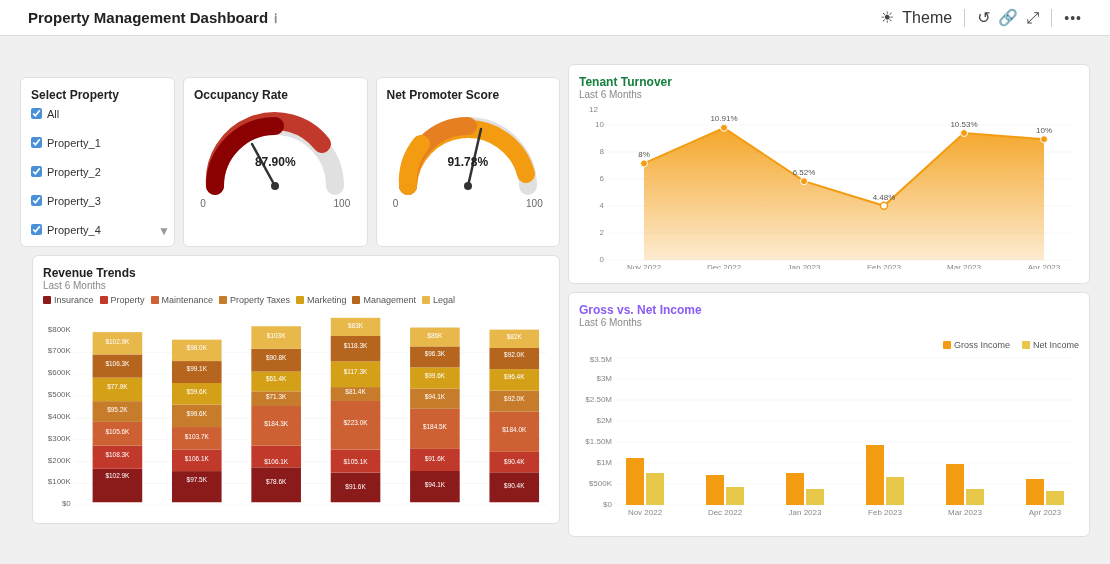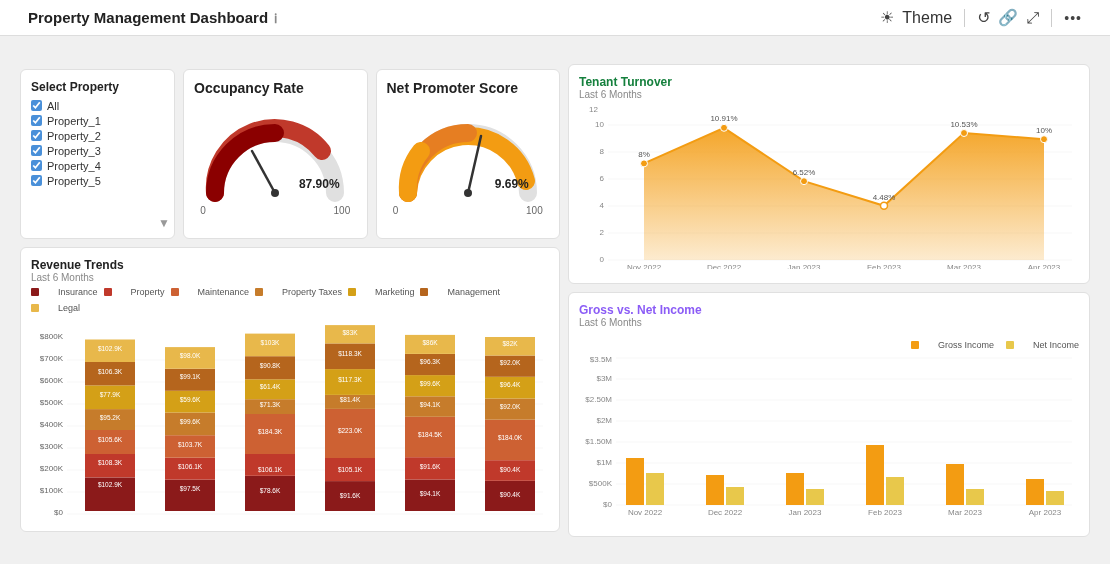--- a/index.html
+++ b/index.html
@@ -9,34 +9,34 @@
     .header-title { font-size: 15px; font-weight: 600; color: #222; display: flex; align-items: center; gap: 6px; }
     .header-right { margin-left: auto; display: flex; align-items: center; gap: 8px; font-size: 13px; color: #444; }
     .header-sep { width: 1px; height: 18px; background: #ccc; margin: 0 4px; }
     .content { display: flex; flex: 1; gap: 8px; padding: 20px; overflow: hidden; align-items: center; }
     .left-col { display: flex; flex-direction: column; gap: 8px; flex: 0 0 540px; }
     .right-col { display: flex; flex-direction: column; gap: 8px; flex: 1; }
     .card { background: white; border-radius: 6px; border: 1px solid #e0e0e0; padding: 10px; }
     .top-row { display: flex; gap: 8px; height: 170px; }
     .property-filter { flex: 0 0 155px; font-size: 11px; }
     .property-filter h3 { font-size: 12px; font-weight: 600; margin-bottom: 6px; color: #222; }
-    .property-list { display: flex; flex-direction: column; gap: 3px; overflow-y: auto; max-height: 130px; }
+    .property-list { display: flex; flex-direction: column; gap: 17px; overflow-y: auto; max-height: 130px; }
     .property-item { display: flex; align-items: center; gap: 5px; font-size: 11px; color: #333; }
     .property-item input[type=checkbox] { width: 11px; height: 11px; accent-color: #4a90d9; }
     .gauge-card { flex: 1; display: flex; flex-direction: column; align-items: center; }
-    .gauge-card h3 { font-size: 14px; font-weight: 600; color: #222; align-self: flex-start; margin-bottom: 17px; }
+    .gauge-card h3 { font-size: 12px; font-weight: 600; color: #222; align-self: flex-start; margin-bottom: 4px; }
     .gauge-wrap { position: relative; width: 150px; height: 90px; }
     svg.gauge { width: 150px; height: 90px; }
     .gauge-labels { display: flex; justify-content: space-between; width: 150px; font-size: 10px; color: #666; margin-top: 2px; }
-    .gauge-value { position: absolute; bottom: 12px; left: 50%; transform: translateX(-50%); font-size: 12px; font-weight: 700; color: #222; white-space: nowrap; margin-left: 44px; }
+    .gauge-value { position: absolute; bottom: 27px; left: 50%; transform: translateX(-50%); font-size: 12px; font-weight: 700; color: #222; white-space: nowrap; }
     .revenue-card { flex: 1; }
     .revenue-card h3 { font-size: 12px; font-weight: 600; color: #222; }
     .subtitle { font-size: 10px; color: #888; margin-bottom: 4px; }
     .legend { display: flex; flex-wrap: wrap; gap: 6px; margin-bottom: 4px; font-size: 9px; color: #555; }
-    .legend-item { display: flex; align-items: center; gap: 19px; }
+    .legend-item { display: flex; align-items: center; gap: 3px; }
     .legend-dot { width: 8px; height: 8px; border-radius: 1px; display: inline-block; }
     .tenant-card h3 { font-size: 12px; font-weight: 700; color: #15803d; }
     .gross-card h3 { font-size: 12px; font-weight: 600; color: #8b5cf6; }
     .gross-legend { display: flex; gap: 12px; font-size: 9px; color: #555; margin-bottom: 2px; justify-content: flex-end; margin-top: 12px; }
     .info-icon { font-size: 13px; color: #888; cursor: pointer; }
   </style>
 </head>
 <body>
 
 <div class="dashboard">
@@ -124,30 +124,30 @@
             <svg class="gauge" viewBox="0 0 150 90">
               <path d="M 15 80 A 60 60 0 0 1 135 80" fill="none" stroke="#e0e0e0" stroke-width="18" stroke-linecap="round"></path>
 
               <path d="M 15 80 A 60 60 0 0 1 133 68" fill="none" stroke="#f39c12" stroke-width="18" stroke-linecap="round"></path>
               <path d="M 15 80 A 60 60 0 0 1 75 20" fill="none" stroke="#e67e22" stroke-width="18" stroke-linecap="round"></path>
               <path d="M 15 80 A 60 60 0 0 1 28 38" fill="none" stroke="#f39c12" stroke-width="18" stroke-linecap="round"></path>
 
               <line x1="75" y1="80" x2="88" y2="23" stroke="#333" stroke-width="2.5" stroke-linecap="round"></line>
               <circle cx="75" cy="80" r="4" fill="#333"></circle>
             </svg>
-            <div class="gauge-value">9.69%</div>
+            <div class="gauge-value">91.78%</div>
           </div>
           <div class="gauge-labels">
             <span>0</span>
             <span>100</span>
           </div>
         </div>
       </div>
 
-      <div class="card revenue-card" style="flex:1;overflow:hidden;">
+      <div class="card revenue-card" style="flex:1;overflow:hidden;margin-left:12px;">
         <h3>Revenue Trends</h3>
         <div class="subtitle">Last 6 Months</div>
         <div class="legend">
           <div class="legend-item">
             <span class="legend-dot" style="background:#8B1A1A;"></span>
             <span>Insurance</span>
           </div>
           <div class="legend-item">
             <span class="legend-dot" style="background:#c0392b;"></span>
             <span>Property</span>

